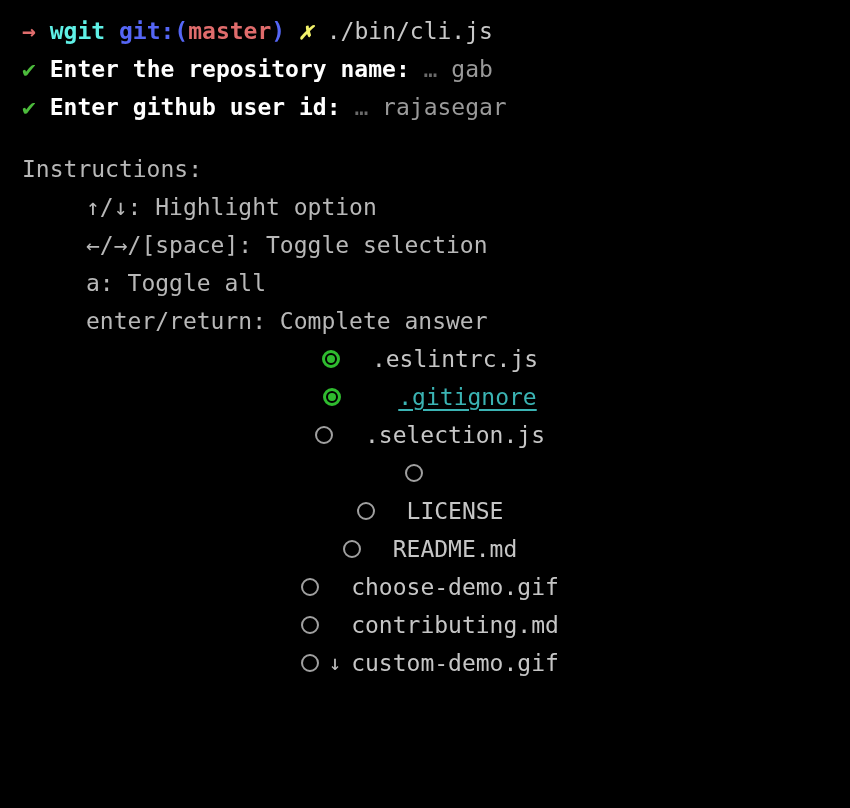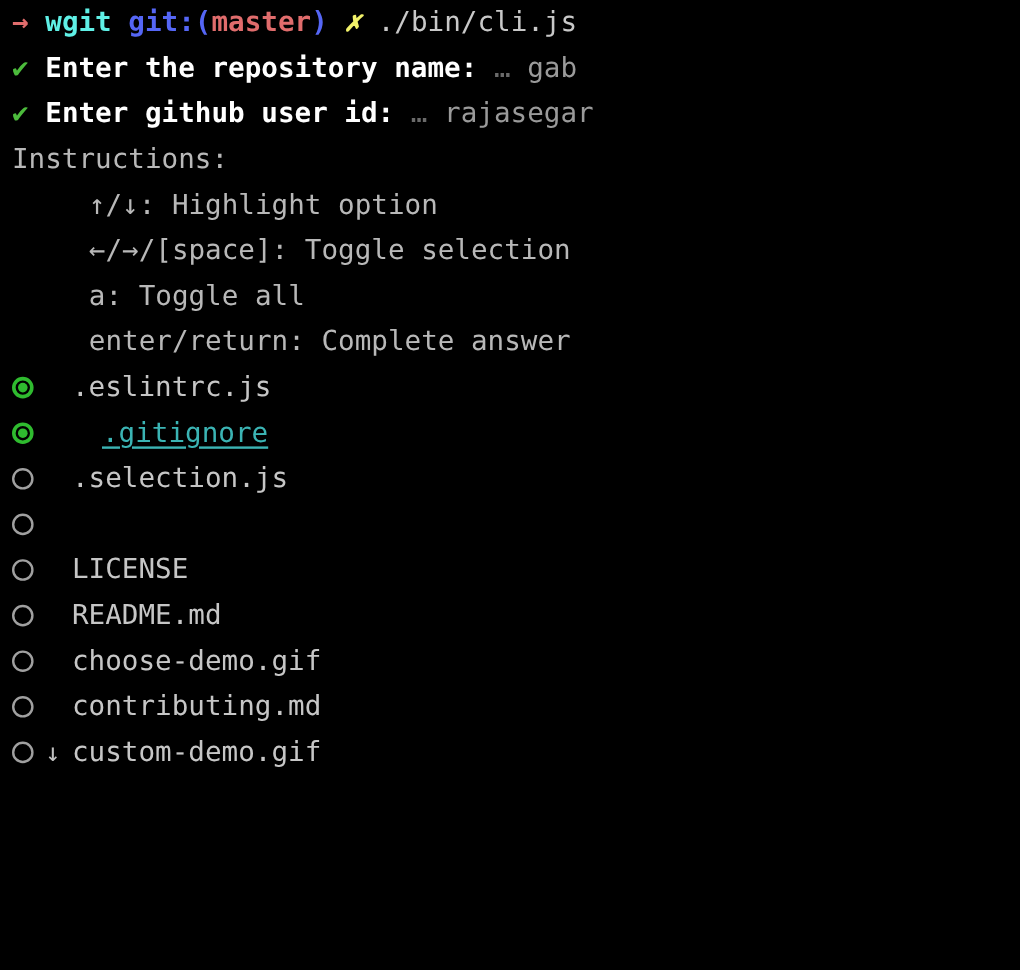--- a/index.html
+++ b/index.html
@@ -14,21 +14,21 @@
     font-family: "DejaVu Sans Mono", "Liberation Mono", monospace;
     font-size: 23px;
     line-height: 38px;
     color: #d0d0d0;
     -webkit-font-smoothing: antialiased;
   }
   .terminal {
     position: relative;
     width: 850px;
     height: 600px;
-    padding: 0;
+    padding: 12px;
     box-sizing: border-box;
   }
   .line {
     height: 38px;
     line-height: 38px;
     white-space: pre;
     display: block;
     padding-left: 10px;
     box-sizing: border-box;
   }
@@ -45,35 +45,36 @@
 
   
   .check    { color: #4cbb3c; font-weight: bold; }
   .qmark    { color: #27a8a8; font-weight: bold; }
   .qlabel   { color: #ffffff; font-weight: bold; }
   .ellipsis { color: #6a6a6a; }
   .answer   { color: #9a9a9a; }
   .chevron  { color: #6f6f6f; }
 
   
-  .instructions-head { color: #b8b8b8; }
+  .instructions-head { color: #b8b8b8; margin-top: 24px; }
   .instr-line {
     color: #b8b8b8;
     padding-left: 74px;
   }
 
   
   .choice-row {
     height: 38px;
     line-height: 38px;
     display: flex;
     align-items: center;
     padding-left: 10px;
     box-sizing: border-box;
     white-space: pre;
+    justify-content: center;
   }
   .radio {
     width: 18px;
     height: 18px;
     flex: 0 0 18px;
     border-radius: 50%;
     box-sizing: border-box;
     display: inline-block;
     position: relative;
     margin-right: 0;

